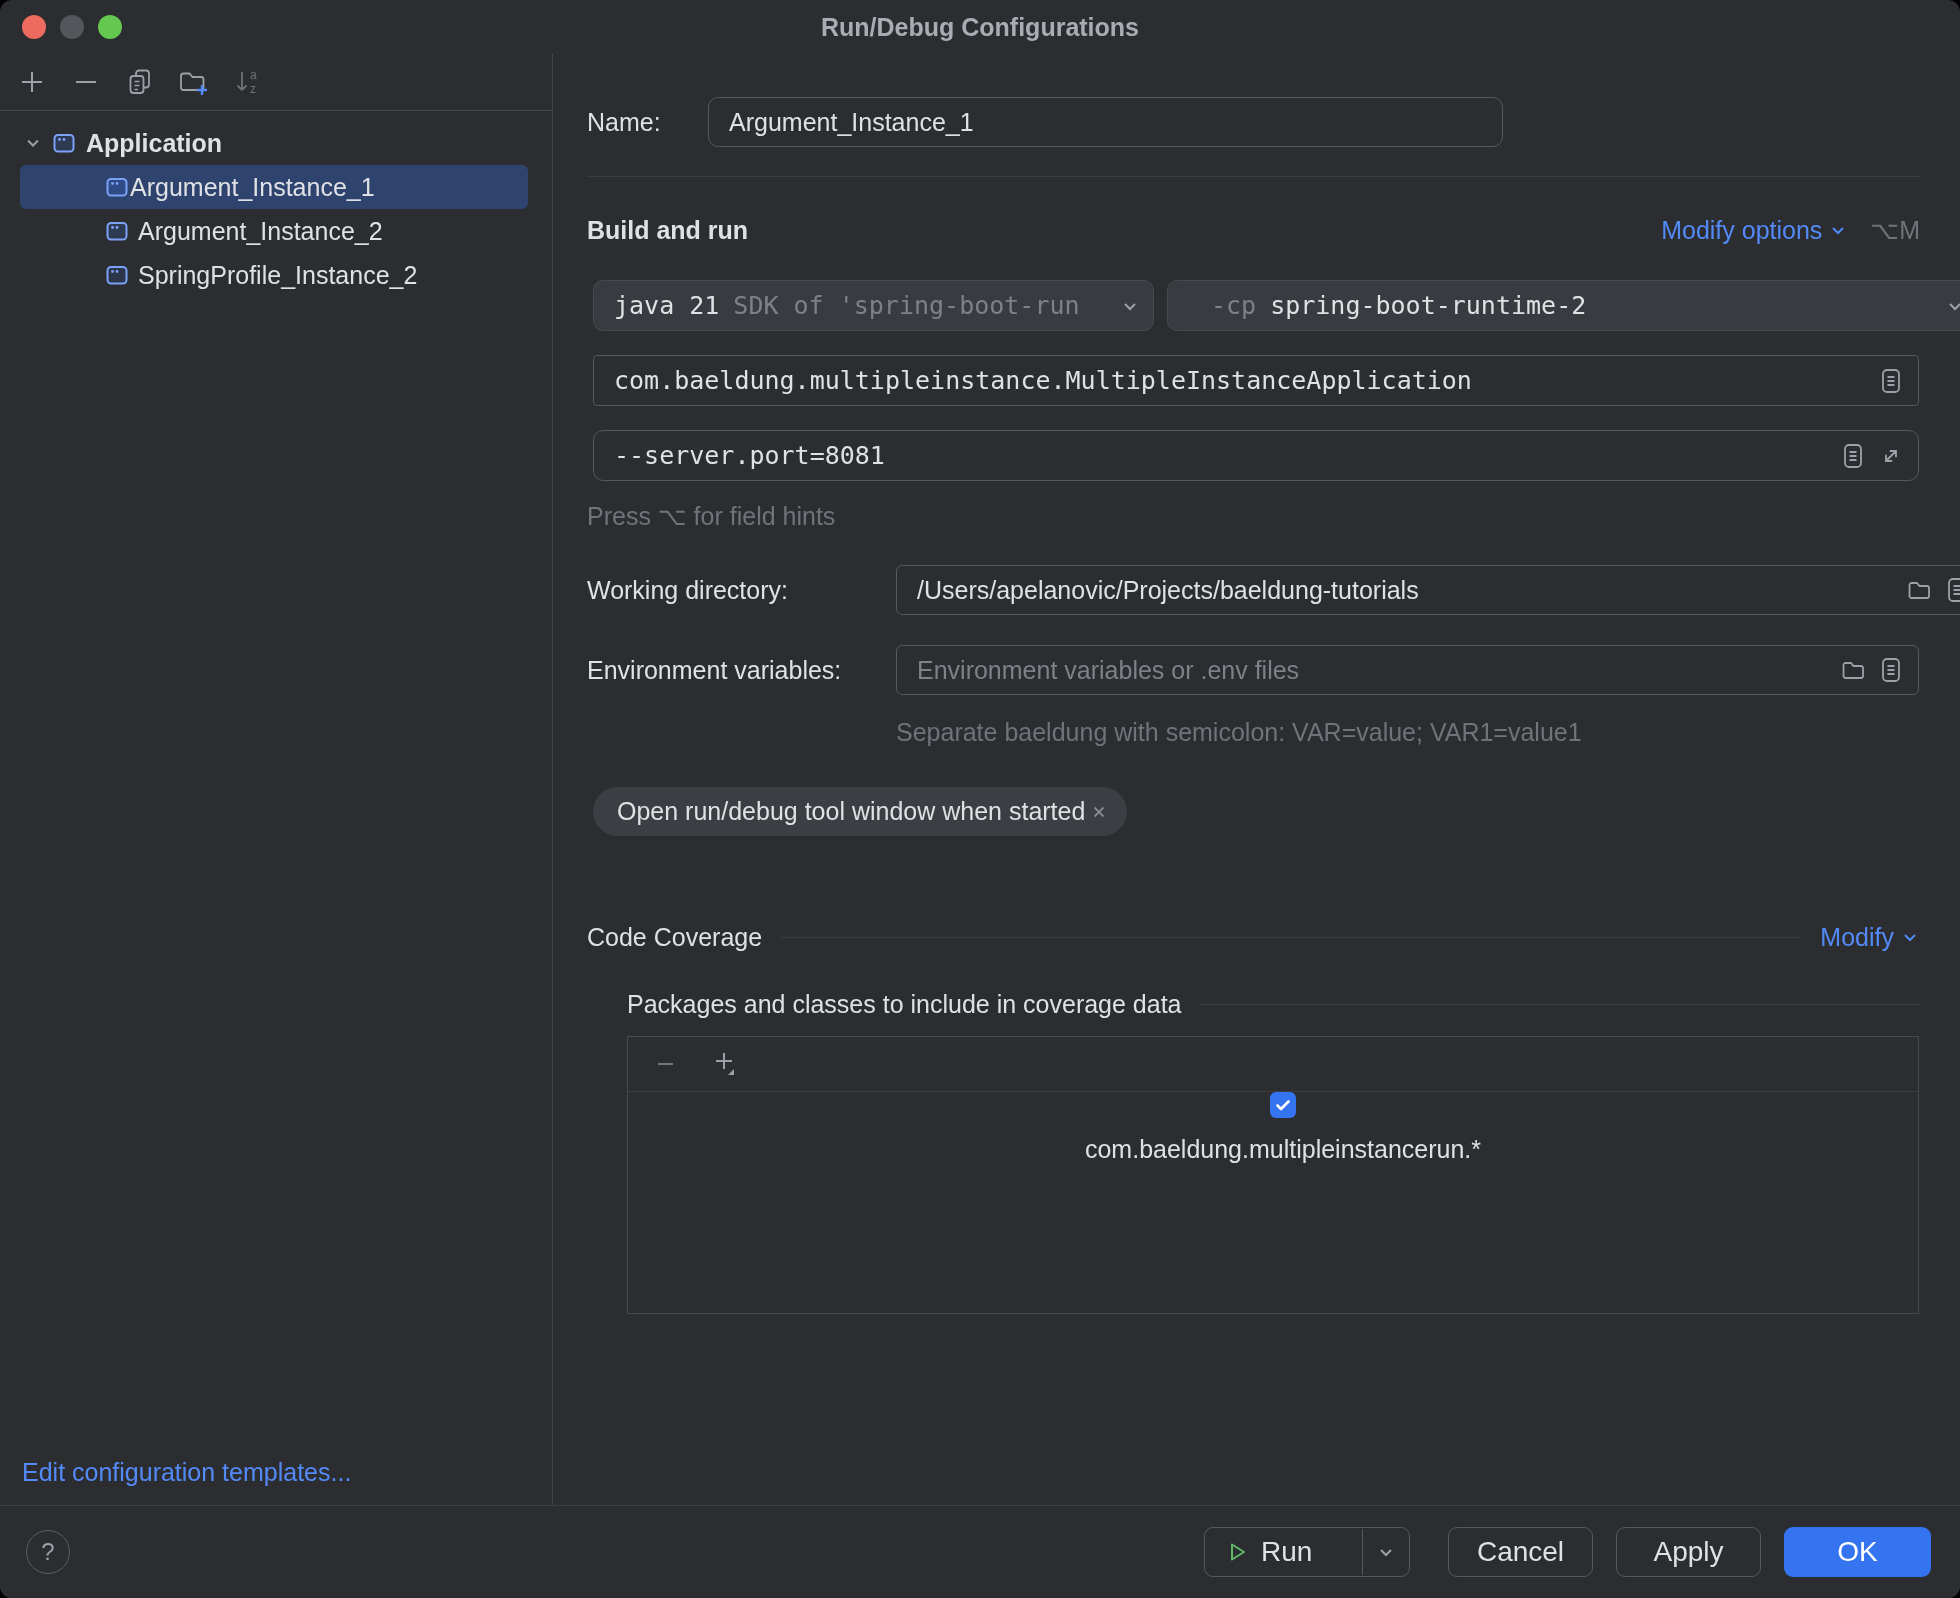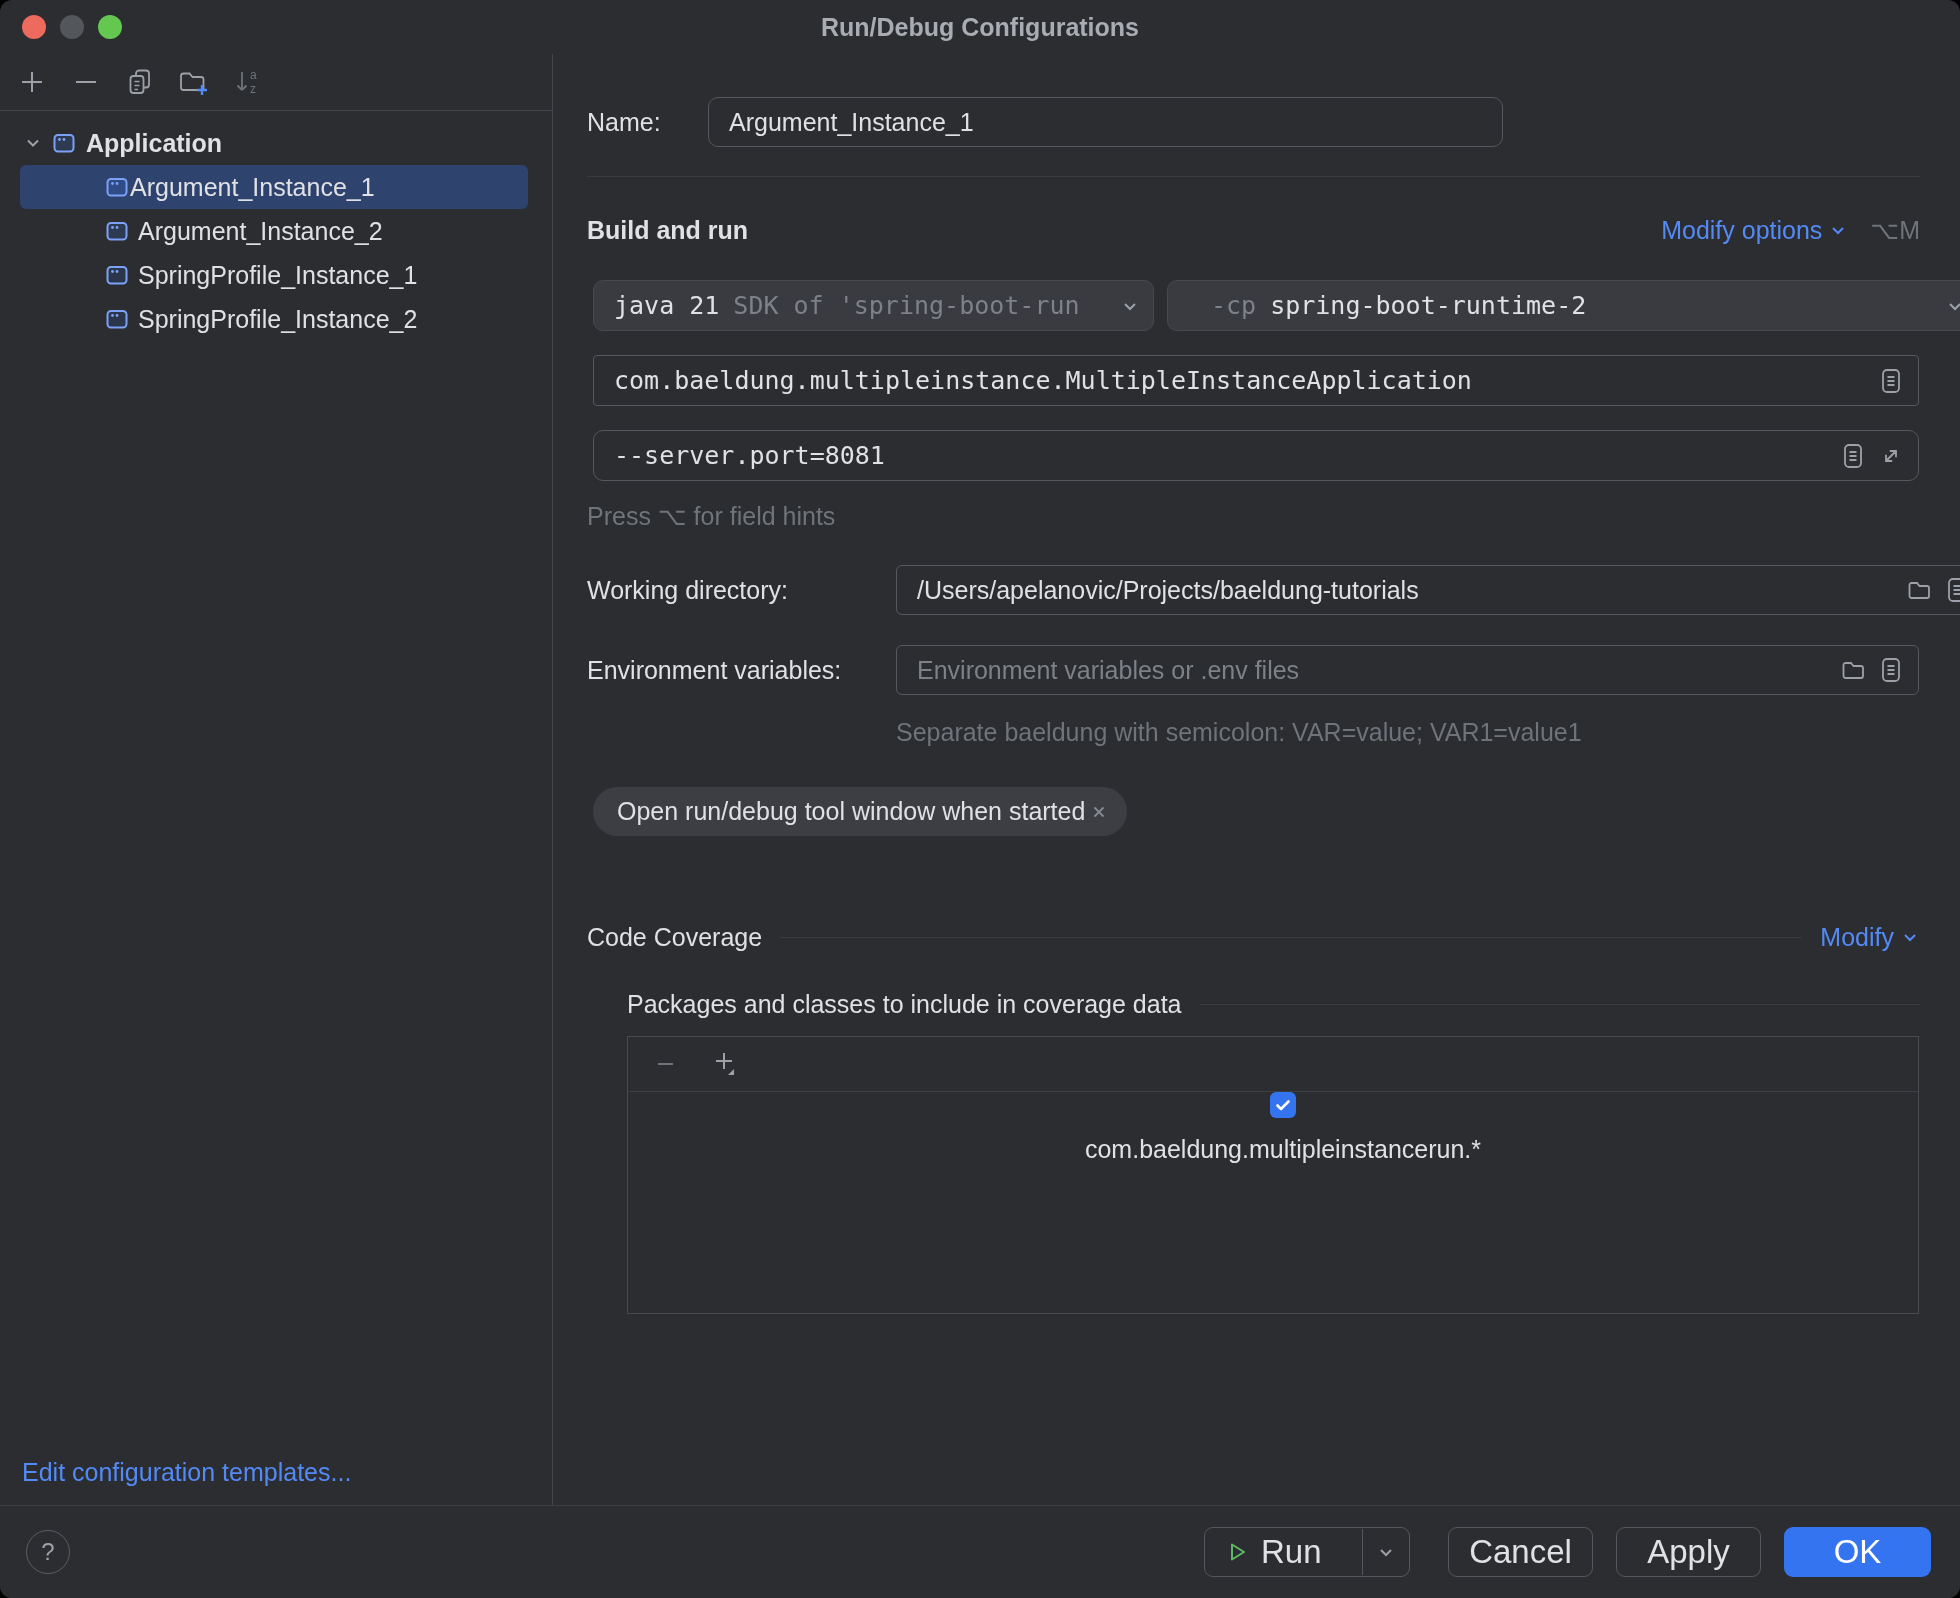--- a/index.html
+++ b/index.html
@@ -50,21 +50,21 @@
 
   
   .cov-table{border:1.5px solid #47494e;box-sizing:border-box;}
   .cov-toolbar{height:54px;display:flex;align-items:center;padding-left:18px;gap:20px;border-bottom:1px solid #3c3e43;}
   .cov-row{height:58px;display:flex;align-items:center;padding-left:20px;gap:17px;flex-direction:column;}
 
   
   .footer{height:92px;border-top:1px solid #3c3e43;position:relative;display:flex;align-items:center;background:#2b2d30;}
   .help{position:absolute;left:26px;width:44px;height:44px;border:1.5px solid #5a5d63;border-radius:50%;display:flex;align-items:center;justify-content:center;color:#9da0a8;font-size:24px;box-sizing:border-box;}
   .fbtns{position:absolute;right:29px;display:flex;align-items:center;gap:23px;}
-  .btn{height:50px;border:1.5px solid #54575d;border-radius:9px;display:flex;align-items:center;justify-content:center;font-size:33px;color:#dfe1e5;box-sizing:border-box;cursor:pointer;}
+  .btn{height:50px;border:1.5px solid #54575d;border-radius:9px;display:flex;align-items:center;justify-content:center;font-size:28px;color:#dfe1e5;box-sizing:border-box;cursor:pointer;}
   .btn.w145{width:145px;}
   .btn.primary{width:147px;background:#3574f0;border:none;color:#fff;}
   .btn.split{width:206px;padding:0;margin-right:15px;justify-content:flex-start;}
   .split-main{display:flex;align-items:center;gap:12px;padding-left:20px;flex:1;}
   .split-div{width:1px;align-self:stretch;background:#54575d;margin:1px 0;}
   .split-arrow{width:46px;display:flex;align-items:center;justify-content:center;}
 </style>
 </head>
 <body>
 
@@ -153,30 +153,20 @@
         </div>
         <div class="trow child">
           <span>
               <svg width="26" height="26">
                 <rect x="3.5" y="5" width="19" height="16.5" rx="3.5" stroke="#7ba2f7" stroke-width="2" fill="rgba(59,115,240,0.18)"></rect>
                 <circle cx="8.5" cy="9.5" r="1.4" fill="#7ba2f7"></circle>
                 <circle cx="13" cy="9.5" r="1.4" fill="#7ba2f7"></circle>
               </svg>
             </span>
           <span>Argument_Instance_2</span>
-        </div>
-        <div class="trow child">
-          <span>
-              <svg width="26" height="26">
-                <rect x="3.5" y="5" width="19" height="16.5" rx="3.5" stroke="#7ba2f7" stroke-width="2" fill="rgba(59,115,240,0.14)"></rect>
-                <circle cx="8.5" cy="9.5" r="1.4" fill="#7ba2f7"></circle>
-                <circle cx="13" cy="9.5" r="1.4" fill="#7ba2f7"></circle>
-              </svg>
-            </span>
-          <span>SpringProfile_Instance_1</span>
         </div>
         <div class="trow child">
           <span>
               <svg width="26" height="26">
                 <rect x="3.5" y="5" width="19" height="16.5" rx="3.5" stroke="#7ba2f7" stroke-width="2" fill="rgba(59,115,240,0.14)"></rect>
                 <circle cx="8.5" cy="9.5" r="1.4" fill="#7ba2f7"></circle>
                 <circle cx="13" cy="9.5" r="1.4" fill="#7ba2f7"></circle>
               </svg>
             </span>
           <span>SpringProfile_Instance_2</span>

